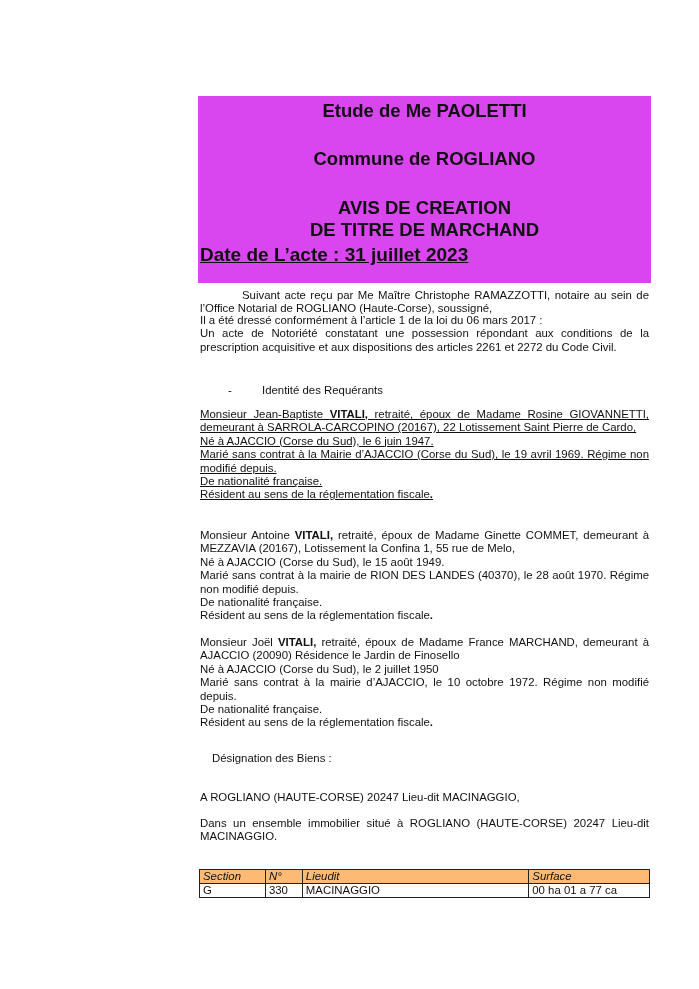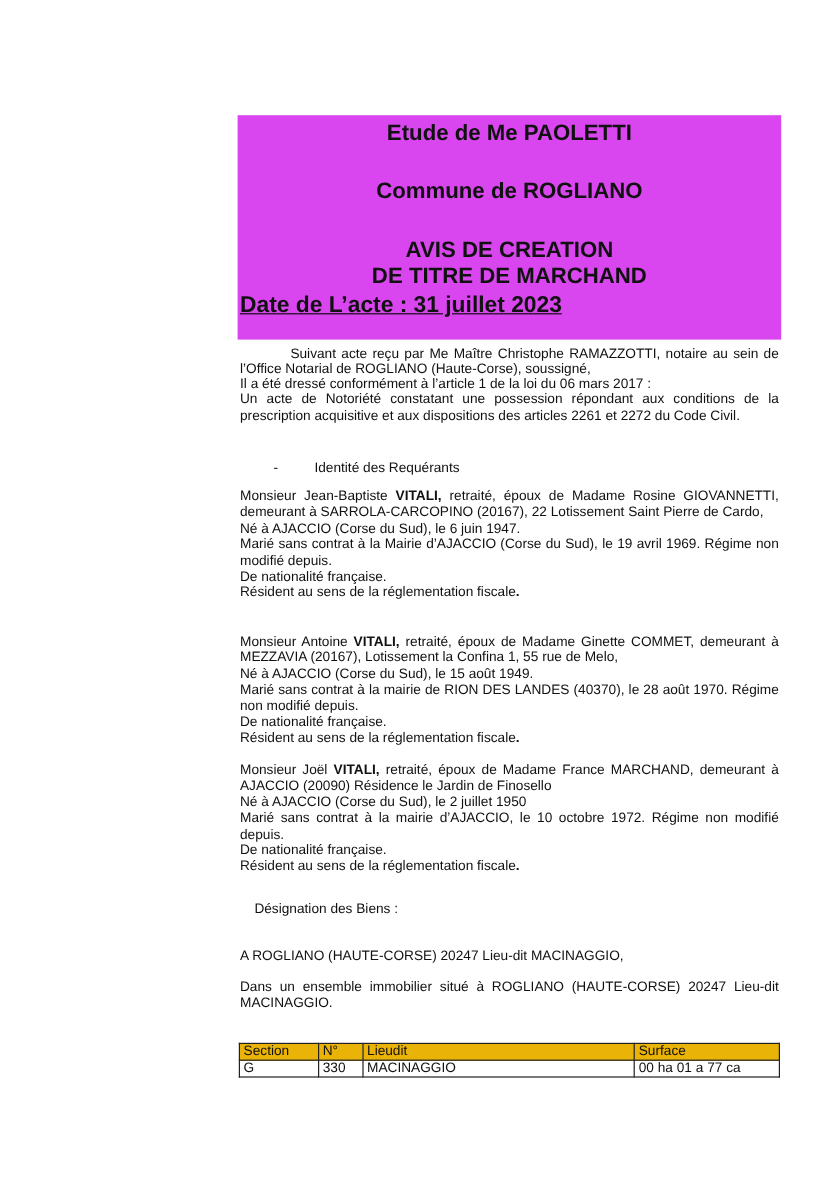--- a/index.html
+++ b/index.html
@@ -23,35 +23,35 @@
   .date-line {
     position: absolute; left: 200px; top: 244px; font-size: 19px; font-weight: bold;
     text-decoration: underline;
   }
   .bold { font-weight: bold; }
   .p-intro { top: 289px; font-weight: normal; }
   .p-intro .indent { display: inline-block; width: 42px; }
   .p-loi { top: 314px; }
   .p-ident { top: 384px; }
   .p-ident .dash { display: inline-block; width: 62px; text-indent: 28px; }
-  .p1 { top: 408px; }
+  .p1 { top: 408px; text-decoration: underline; }
   .p2 { top: 529px; }
   .p3 { top: 636px; }
   .p-desig { top: 752px; padding-left: 12px; }
   .p-rog { top: 791px; }
   .p-dans { top: 817px; }
   .p-fig { top: 857px; }
   .cad-table {
     position: absolute; left: 199px; top: 869px; width: 451px;
     border-collapse: collapse; font-size: 11.4px; line-height: 13px;
   }
   .cad-table th, .cad-table td {
     border: 1px solid #222; padding: 0 3px; text-align: left; font-weight: normal;
   }
-  .cad-table th { background: #eab308; }
+  .cad-table th { background: #fdba74; font-style: italic; }
 </style>
 </head>
 <body>
 
 <div class="page">
 
   <div class="header-box">
     <div class="h h1">Etude de Me PAOLETTI</div>
     <div class="h h3">AVIS DE CREATION</div>
     <div class="h h2">Commune de ROGLIANO</div>

